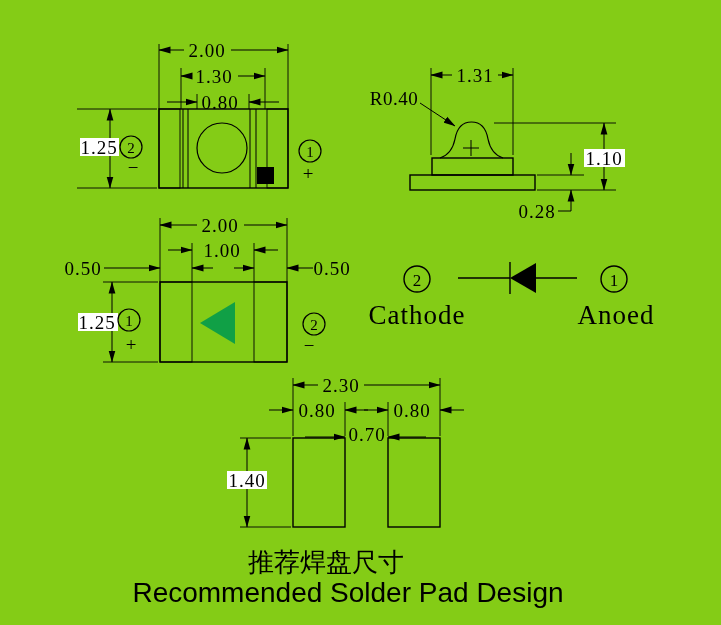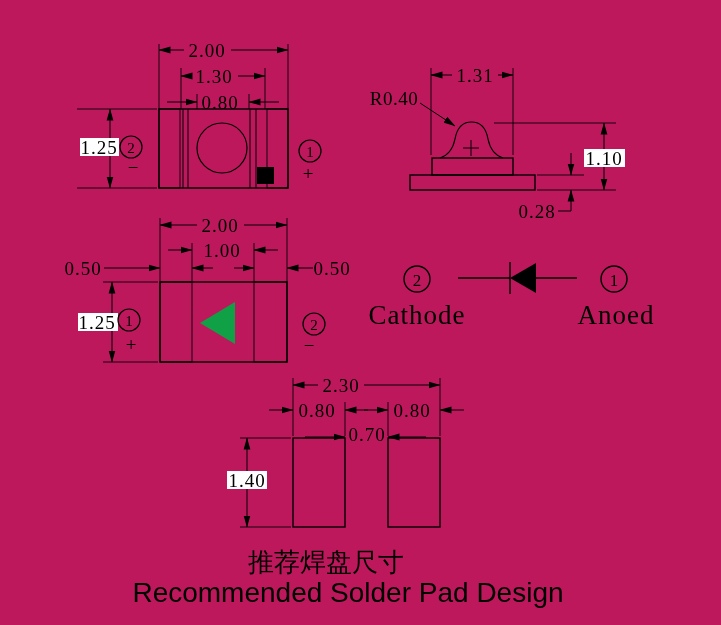--- a/index.html
+++ b/index.html
@@ -1,16 +1,16 @@
 <!DOCTYPE html>
 <html><head>
 <meta charset="utf-8">
 <style>
   html,body{margin:0;padding:0;background:#ffffff;}
-  .stage{position:relative;width:721px;height:625px;background:#be185d;overflow:hidden;
+  .stage{position:relative;width:721px;height:625px;background:#84cc16;overflow:hidden;
          font-family:"Liberation Serif",serif;}
   svg{position:absolute;left:0;top:0;}
   text{fill:#000;}
   .dim{font-family:"Liberation Serif",serif;font-size:19px;letter-spacing:1px;}
   .dimsmall{font-family:"Liberation Serif",serif;font-size:19px;letter-spacing:0.5px;}
   .pinnum{font-family:"Liberation Serif",serif;font-size:15px;}
   .pinnum2{font-family:"Liberation Serif",serif;font-size:17px;}
   .sign{font-family:"Liberation Serif",serif;font-size:19px;}
   .pol{font-family:"Liberation Serif",serif;font-size:27px;letter-spacing:1px;}
   .cap-zh{font-family:"DejaVu Sans",sans-serif;font-size:26px;}

